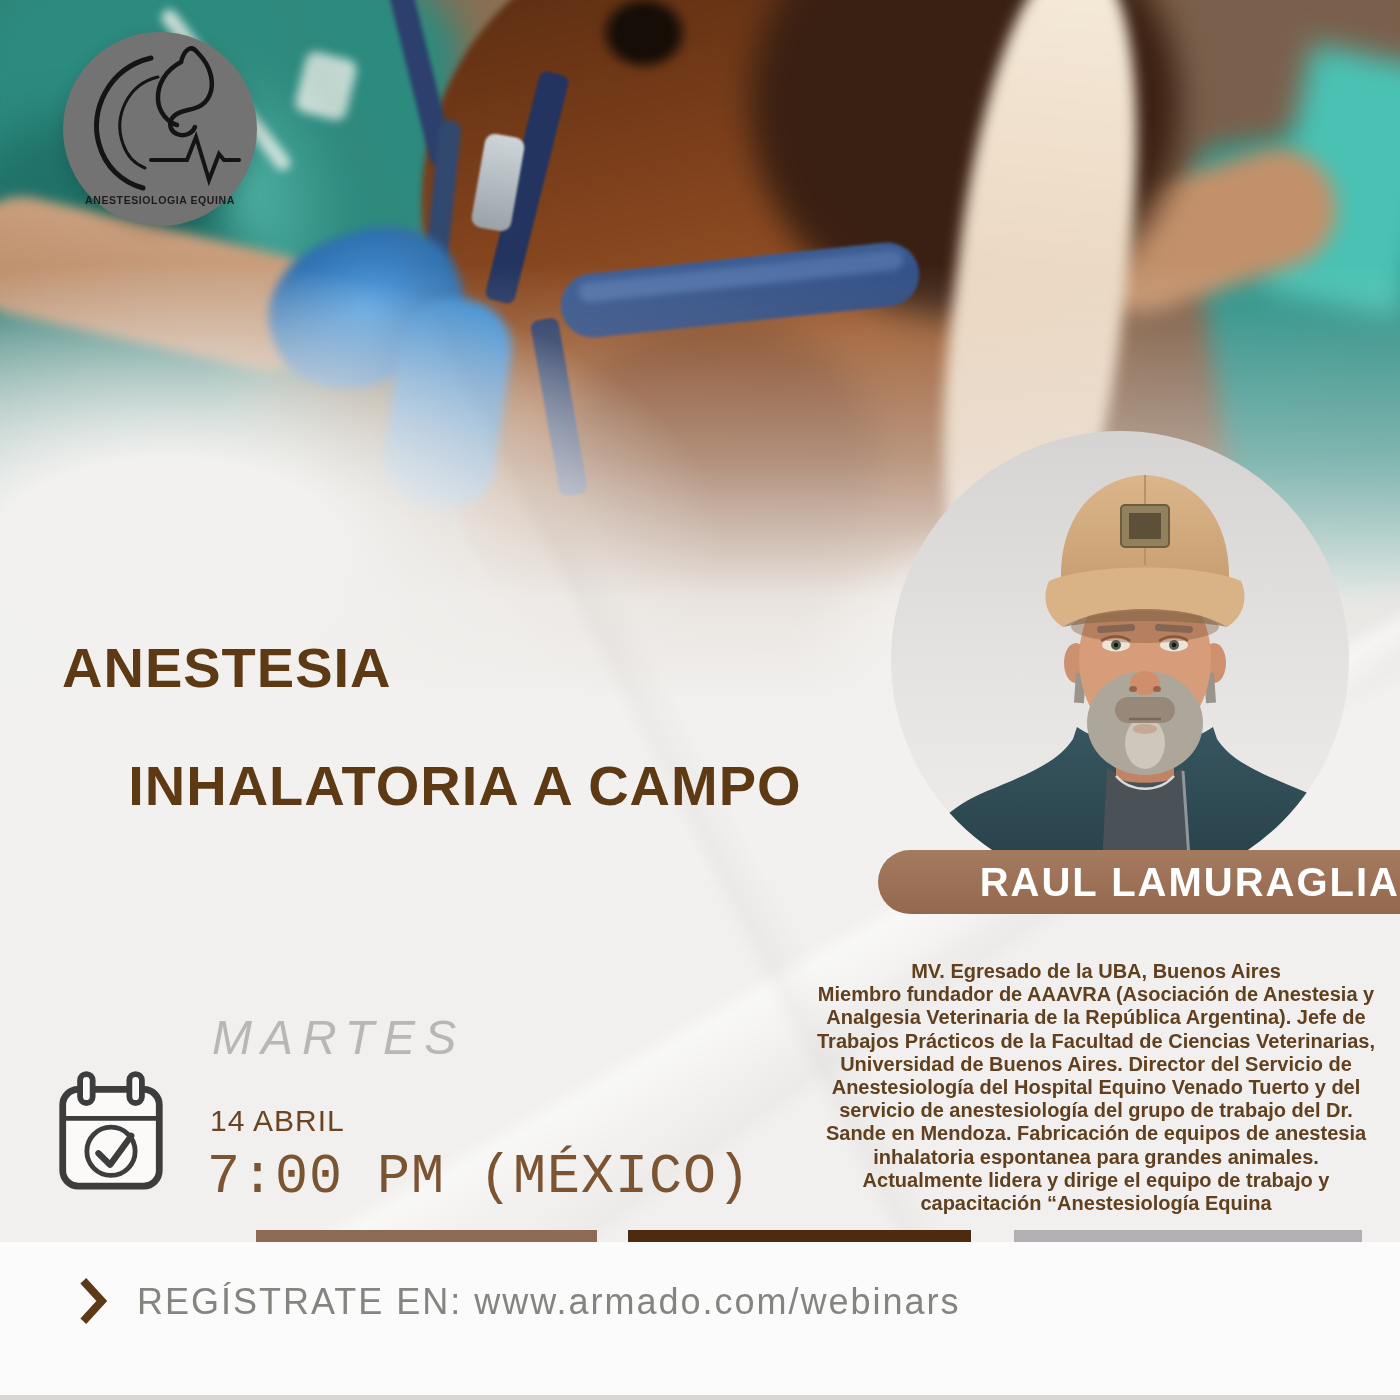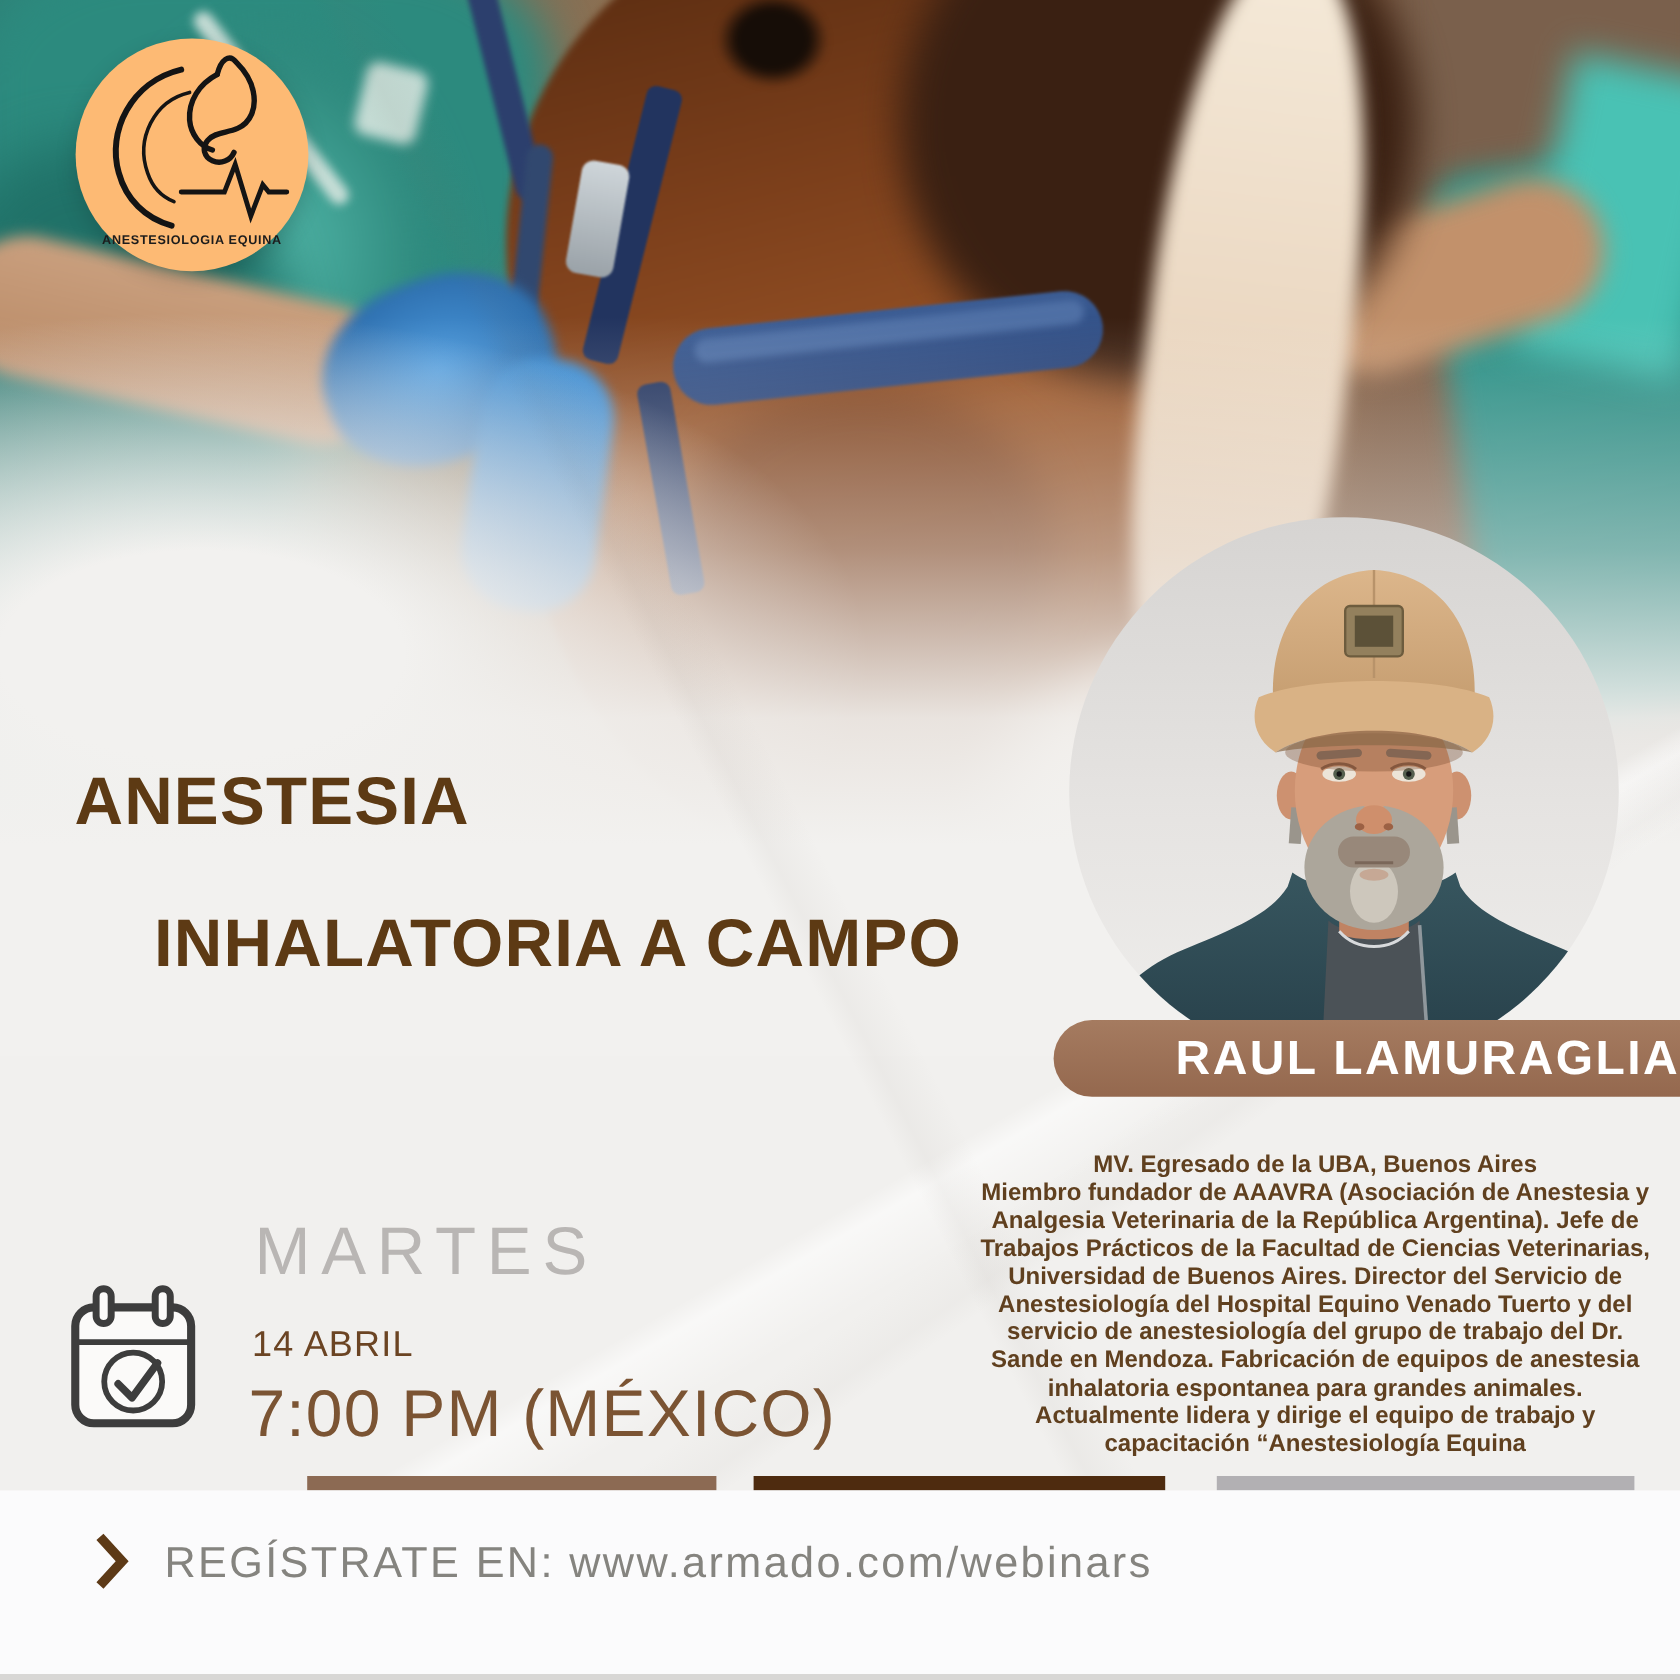--- a/index.html
+++ b/index.html
@@ -41,21 +41,21 @@
   .ph-right-teal2{left:1285px;top:55px;width:140px;height:250px;background:#49c2b4;transform:rotate(12deg);filter:blur(14px);}
   .ph-white-left{inset:0;background:radial-gradient(55% 45% at 12% 62%, #f2f1ef 22%, rgba(242,241,239,0) 72%);}
   .ph-white-fade{inset:0;background:linear-gradient(180deg, rgba(242,241,239,0) 30%, rgba(242,241,239,.45) 52%, rgba(242,241,239,.92) 68%, #f2f1ef 80%);}
   
   .texture{position:absolute;inset:0;z-index:2;pointer-events:none;background:
     linear-gradient(63deg, transparent 46%, rgba(120,110,100,.05) 47%, transparent 49%),
     linear-gradient(-35deg, transparent 30%, rgba(120,110,100,.04) 31%, transparent 33%),
     linear-gradient(150deg, transparent 64%, rgba(255,255,255,.55) 65%, transparent 68%);}
   
   .badge{position:absolute;left:63px;top:32px;width:194px;height:194px;border-radius:50%;
-    background:#fdba74;z-index:5;box-shadow:0 6px 18px rgba(0,0,0,.15);}
+    background:#737373;z-index:5;box-shadow:0 6px 18px rgba(0,0,0,.15);}
   .badge svg{position:absolute;left:0;top:0;}
   .badge-label{position:absolute;left:0;right:0;top:162px;text-align:center;
     font-size:10.5px;font-weight:bold;letter-spacing:.6px;color:#1c1c1c;}
   
   .brand{position:absolute;left:996px;top:38px;width:334px;color:#fff;z-index:5;}
   .brand-row{display:flex;align-items:flex-end;}
   .brand-horse{flex:0 0 auto;margin-right:4px;}
   .brand-name{font-size:50px;line-height:54px;letter-spacing:.5px;font-weight:400;white-space:nowrap;}
   .brand-name b{font-weight:bold;}
   .brand-tagline{margin-top:8px;text-align:center;font-size:28.5px;letter-spacing:4.5px;color:#f7f6f4;white-space:nowrap;}
@@ -68,23 +68,23 @@
   .speaker-circle{position:absolute;left:891px;top:431px;width:458px;height:458px;border-radius:50%;
     overflow:hidden;z-index:3;background:linear-gradient(180deg,#d6d4d2 0%,#e6e4e2 55%,#efeeec 100%);}
   .name-banner{position:absolute;left:878px;top:850px;width:522px;height:64px;z-index:4;
     background:linear-gradient(#a57b60,#94684e);border-radius:33px 0 0 33px;
     display:flex;align-items:center;justify-content:flex-end;}
   .name-banner span{color:#fff;font-weight:bold;font-size:40px;letter-spacing:2px;}
   .bio{position:absolute;left:776px;top:940px;width:640px;z-index:5;text-align:center;
     color:#60401f;font-weight:bold;font-size:20px;line-height:23.2px;white-space:pre-line;}
   
   .calendar{position:absolute;left:55px;top:1068px;z-index:5;}
-  .day{position:absolute;left:212px;top:1010px;z-index:5;color:#b9b6b4;font-size:56px;letter-spacing:9px;}
+  .day{position:absolute;left:212px;top:1010px;z-index:5;color:#b9b6b4;font-size:48px;letter-spacing:9px;font-style:italic;}
   .date{position:absolute;left:210px;top:1104px;z-index:5;color:#6b4423;font-weight:normal;font-size:30px;letter-spacing:1px;}
-  .time{position:absolute;left:207px;top:1146px;z-index:5;color:#7b5433;font-size:55px;letter-spacing:1px;}
+  .time{position:absolute;left:207px;top:1146px;z-index:5;color:#7b5433;font-size:55px;letter-spacing:1px;font-family:Liberation Mono, monospace;}
   
   .bar{position:absolute;top:1230px;height:12px;z-index:5;}
   .bar-tan{left:256px;width:341px;background:#8c6a53;}
   .bar-dark{left:628px;width:343px;background:#4e2b0f;}
   .bar-gray{left:1014px;width:348px;background:#b2b0b3;}
   
   .footer{position:absolute;left:0;top:1242px;width:1400px;height:158px;background:#fbfbfc;z-index:6;}
   .chevron{position:absolute;left:78px;top:1276px;z-index:7;}
   .register{position:absolute;left:137px;top:1281px;z-index:7;color:#85847f;font-size:36px;letter-spacing:2px;white-space:nowrap;cursor:pointer;}
   .bottom-line{position:absolute;left:0;top:1395px;width:1400px;height:5px;background:#d8d7d5;z-index:7;}

